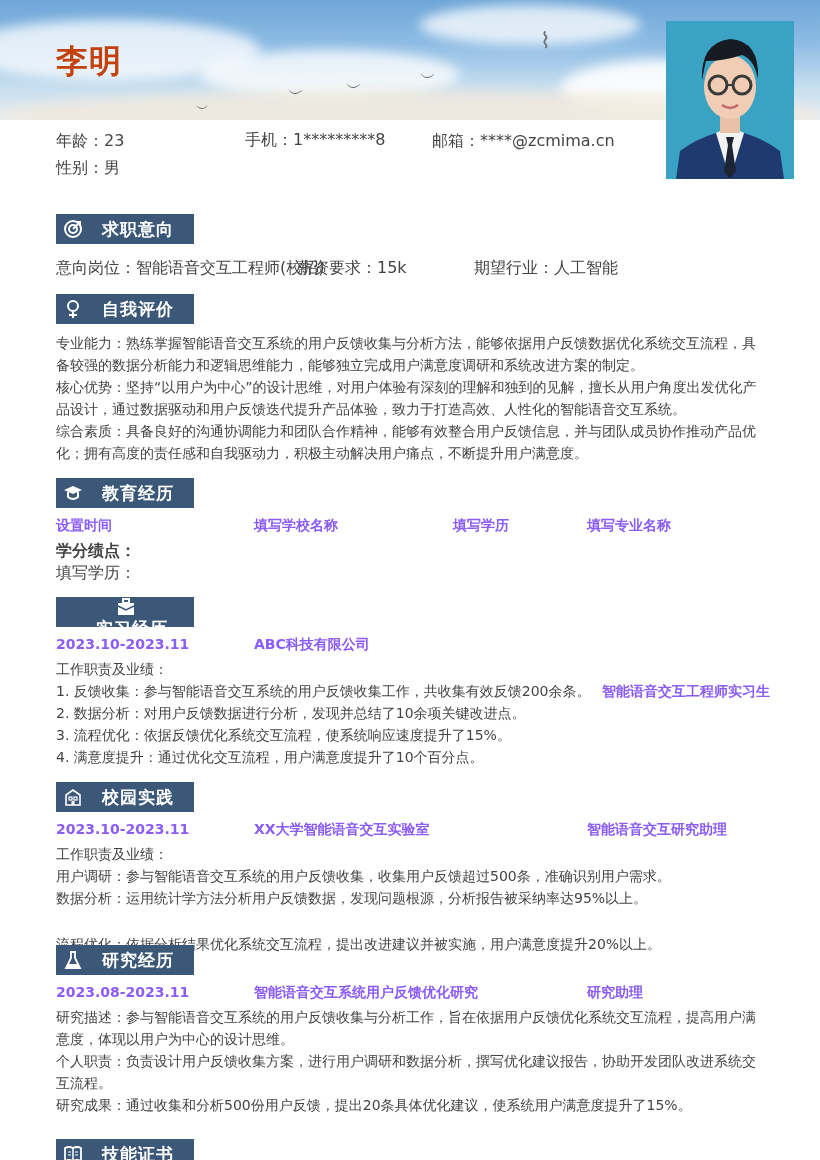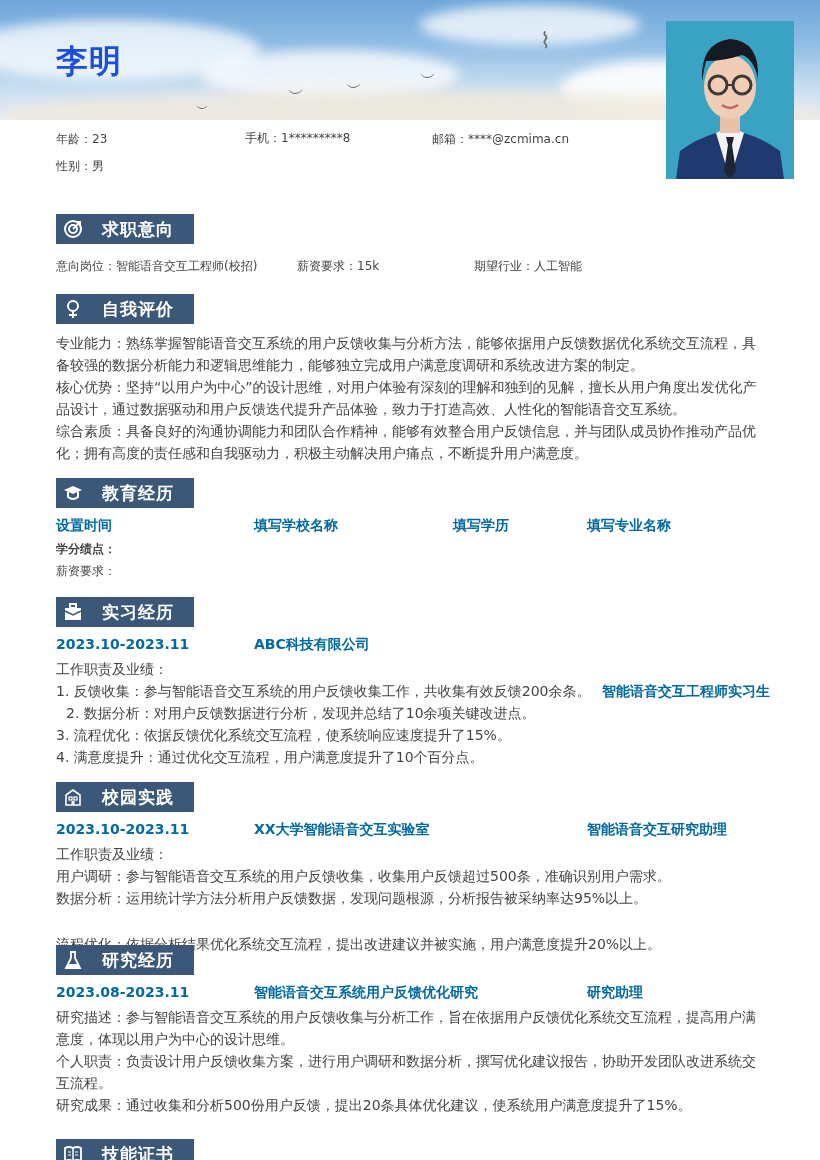--- a/index.html
+++ b/index.html
@@ -2,29 +2,29 @@
 <html><head>
 <meta charset="utf-8">
 <style>
   * { margin:0; padding:0; box-sizing:border-box; }
   html, body { width:820px; height:1160px; overflow:hidden; background:#fff; }
   body { font-family:"DejaVu Sans","Liberation Sans",sans-serif; color:#333; font-size:14px; position:relative; }
   .banner { position:absolute; left:0; top:0; width:820px; height:120px; overflow:hidden;
     background: linear-gradient(180deg,#6fa6d8 0%,#8dbbe4 35%,#c3dcef 70%,#e9eef2 100%); }
   .cloud { position:absolute; border-radius:50%; background:rgba(255,255,255,0.75); filter:blur(6px); }
   .bird { position:absolute; color:#6b6f74; font-size:16px; line-height:1; }
-  .name { position:absolute; left:56px; top:40px; font-size:32px; font-weight:bold; color:#1d4ed8; letter-spacing:1px; }
+  .name { position:absolute; left:56px; top:40px; font-size:32px; font-weight:bold; color:#c2410c; letter-spacing:1px; }
   .photo { position:absolute; left:666px; top:21px; width:128px; height:158px; background:#3aa3c4; overflow:hidden; }
-  .info { position:absolute; font-size:12px; color:#444; }
+  .info { position:absolute; font-size:16px; color:#444; }
   .sec-bar { position:absolute; left:56px; width:138px; height:30px; background:#3b5878; color:#fff;
     display:flex; align-items:center; }
   .sec-bar .ic { width:30px; height:30px; display:flex; align-items:center; justify-content:center; margin-left:2px; }
   .sec-bar .t { font-size:17px; font-weight:bold; margin-left:14px; letter-spacing:1px; }
   .line { position:absolute; left:56px; width:712px; font-size:14px; line-height:22px; color:#444; }
-  .row { position:absolute; left:56px; font-size:14px; font-weight:bold; color:#0369a1; }
+  .row { position:absolute; left:56px; font-size:14px; font-weight:bold; color:#8b5cf6; }
   .col { position:absolute; white-space:nowrap; }
 </style>
 </head>
 <body>
 
 <div class="banner">
   <div class="cloud" style="left:-40px;top:20px;width:300px;height:60px;"></div>
   <div class="cloud" style="left:200px;top:50px;width:260px;height:50px;"></div>
   <div class="cloud" style="left:420px;top:5px;width:220px;height:40px;"></div>
   <div class="cloud" style="left:560px;top:60px;width:200px;height:60px;background:rgba(255,255,255,0.9);"></div>
@@ -96,40 +96,40 @@
   </span>
   <span class="t">教育经历</span>
 </div>
 <div class="row" style="top:517px;width:712px;height:20px;">
   <span class="col" style="left:0;">设置时间</span>
   <span class="col" style="left:198px;">填写学校名称</span>
   <span class="col" style="left:397px;">填写学历</span>
   <span class="col" style="left:531px;">填写专业名称</span>
 </div>
 <div class="info" style="left:56px;top:541px;font-weight:bold;">学分绩点：</div>
-<div class="info" style="left:56px;top:563px;">薪资要求：</div>
+<div class="info" style="left:56px;top:563px;">填写学历：</div>
 
-<div class="sec-bar" style="top:597px;">
+<div class="sec-bar" style="top:597px;flex-direction:column;">
   <span class="ic">
     <svg width="20" height="20" viewBox="0 0 20 20">
         <rect x="7" y="2" width="6" height="4" fill="none" stroke="#fff" stroke-width="2"></rect>
         <rect x="2" y="6" width="16" height="12" fill="#fff"></rect>
         <path d="M2 9 L10 13 L18 9" stroke="#3b5878" stroke-width="1.5" fill="none"></path>
       </svg>
   </span>
   <span class="t">实习经历</span>
 </div>
 <div class="row" style="top:636px;width:712px;height:20px;">
   <span class="col" style="left:0;">2023.10-2023.11</span>
   <span class="col" style="left:198px;">ABC科技有限公司</span>
   <span class="col" style="left:546px;margin-top:47px;">智能语音交互工程师实习生</span>
 </div>
 <div class="line" style="top:658px;">工作职责及业绩：</div>
 <div class="line" style="top:680px;">1. 反馈收集：参与智能语音交互系统的用户反馈收集工作，共收集有效反馈200余条。</div>
-<div class="line" style="top:702px;margin-left:10px;">2. 数据分析：对用户反馈数据进行分析，发现并总结了10余项关键改进点。</div>
+<div class="line" style="top:702px;">2. 数据分析：对用户反馈数据进行分析，发现并总结了10余项关键改进点。</div>
 <div class="line" style="top:724px;">3. 流程优化：依据反馈优化系统交互流程，使系统响应速度提升了15%。</div>
 <div class="line" style="top:746px;">4. 满意度提升：通过优化交互流程，用户满意度提升了10个百分点。</div>
 
 <div class="sec-bar" style="top:782px;">
   <span class="ic">
     <svg width="20" height="20" viewBox="0 0 20 20">
         <path d="M3 18 L3 8 L10 3 L17 8 L17 18 Z" fill="none" stroke="#fff" stroke-width="1.6"></path>
         <rect x="6" y="10" width="3" height="3" fill="none" stroke="#fff" stroke-width="1.2"></rect>
         <rect x="11" y="10" width="3" height="3" fill="none" stroke="#fff" stroke-width="1.2"></rect>
         <rect x="8.5" y="14" width="3" height="4" fill="#fff"></rect>

